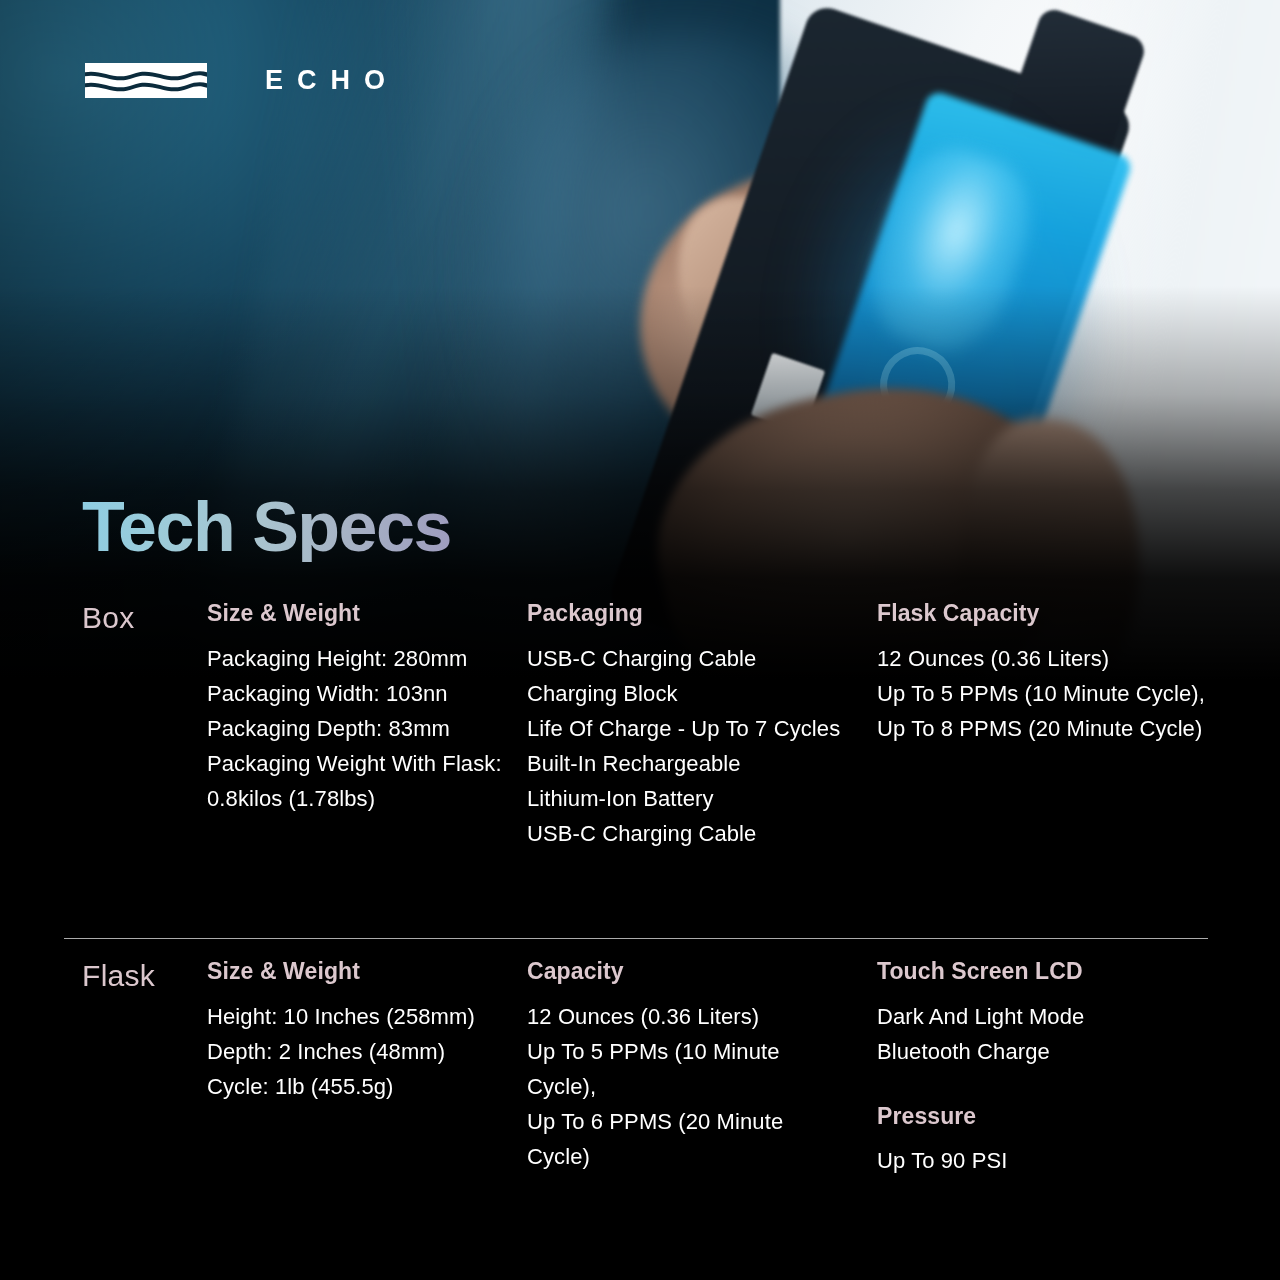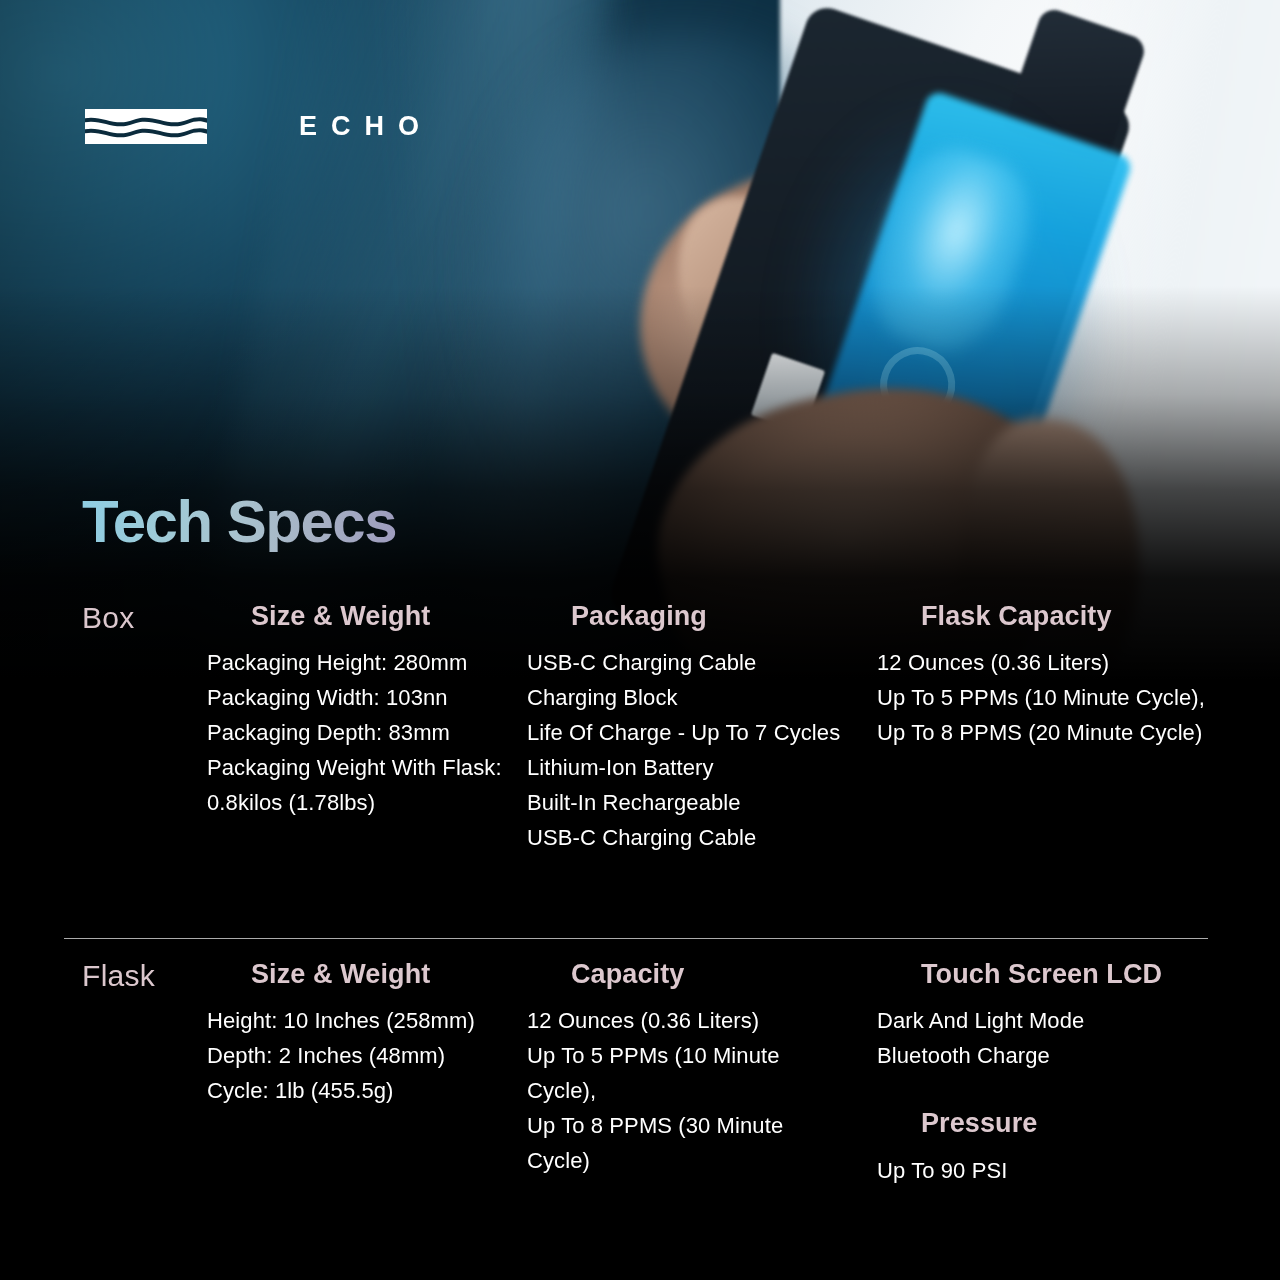--- a/index.html
+++ b/index.html
@@ -154,37 +154,36 @@
       #000 100%);
   }
   .ph-fade-left {
     position:absolute; left:0; top:0; width:1280px; height:680px;
     background:linear-gradient(90deg, rgba(0,0,0,0.30) 0%, rgba(0,0,0,0.05) 18%, rgba(0,0,0,0) 40%);
   }
 
   
   .brandbar {
     position:absolute; left:85px; top:63px;
-    display:flex; align-items:center; gap:92px;
+    display:flex; align-items:center; gap:58px;
     z-index:5;
-    margin-top:46px;
   }
   .logo-mark { width:122px; height:35px; display:block; }
   .brand-word {
     color:#ffffff;
     font-size:27px;
     font-weight:700;
     letter-spacing:14px;
     line-height:1;
   }
 
   
   .title {
     position:absolute; left:82px; top:492px;
-    font-size:60px;
+    font-size:70px;
     font-weight:700;
     letter-spacing:-1.5px;
     line-height:1;
     background-image:linear-gradient(95deg, #8ecde2 0%, #9ccbd9 22%, #a9c4cf 48%, #a6b2c4 72%, #9e9cbe 100%);
     -webkit-background-clip:text;
     background-clip:text;
     color:transparent;
     -webkit-text-fill-color:transparent;
     z-index:6;
   }
@@ -203,26 +202,25 @@
   }
   .cols { position:relative; }
   .col { position:absolute; top:0; }
   .col-1 { left:207px; width:300px; }
   .col-2 { left:527px; width:330px; }
   .col-2-narrow { left:527px; width:268px; }
   .col-3 { left:877px; width:340px; }
 
   .col h3 {
     color:#dcc8ce;
-    font-size:27px;
+    font-size:23px;
     font-weight:700;
     letter-spacing:0.1px;
     margin-bottom:13px;
     line-height:1.2;
-    margin-left:44px;
   }
   .col h3.spaced { margin-top:34px; }
   .col p {
     color:#ffffff;
     font-size:22px;
     font-weight:400;
     line-height:35px;
     letter-spacing:0.1px;
   }
 
@@ -301,22 +299,22 @@
           <p>Packaging Width: 103nn</p>
           <p>Packaging Depth: 83mm</p>
           <p>Packaging Weight With Flask: 0.8kilos (1.78lbs)</p>
         </div>
 
         <div class="col col-2">
           <h3>Packaging</h3>
           <p>USB-C Charging Cable</p>
           <p>Charging Block</p>
           <p>Life Of Charge - Up To 7 Cycles</p>
+          <p>Built-In Rechargeable</p>
           <p>Lithium-Ion Battery</p>
-          <p>Built-In Rechargeable</p>
           <p>USB-C Charging Cable</p>
         </div>
 
         <div class="col col-3">
           <h3>Flask Capacity</h3>
           <p>12 Ounces (0.36 Liters)</p>
           <p>Up To 5 PPMs (10 Minute Cycle), Up To 8 PPMS (20 Minute Cycle)</p>
         </div>
 
       </div>
@@ -331,21 +329,21 @@
           <h3>Size &amp; Weight</h3>
           <p>Height: 10 Inches (258mm)</p>
           <p>Depth: 2 Inches (48mm)</p>
           <p>Cycle: 1lb (455.5g)</p>
         </div>
 
         <div class="col col-2-narrow">
           <h3>Capacity</h3>
           <p>12 Ounces (0.36 Liters)</p>
           <p>Up To 5 PPMs (10 Minute Cycle),</p>
-          <p>Up To 8 PPMS (30 Minute Cycle)</p>
+          <p>Up To 6 PPMS (20 Minute Cycle)</p>
         </div>
 
         <div class="col col-3">
           <h3>Touch Screen LCD</h3>
           <p>Dark And Light Mode</p>
           <p>Bluetooth Charge</p>
           <h3 class="spaced">Pressure</h3>
           <p>Up To 90 PSI</p>
         </div>
 

